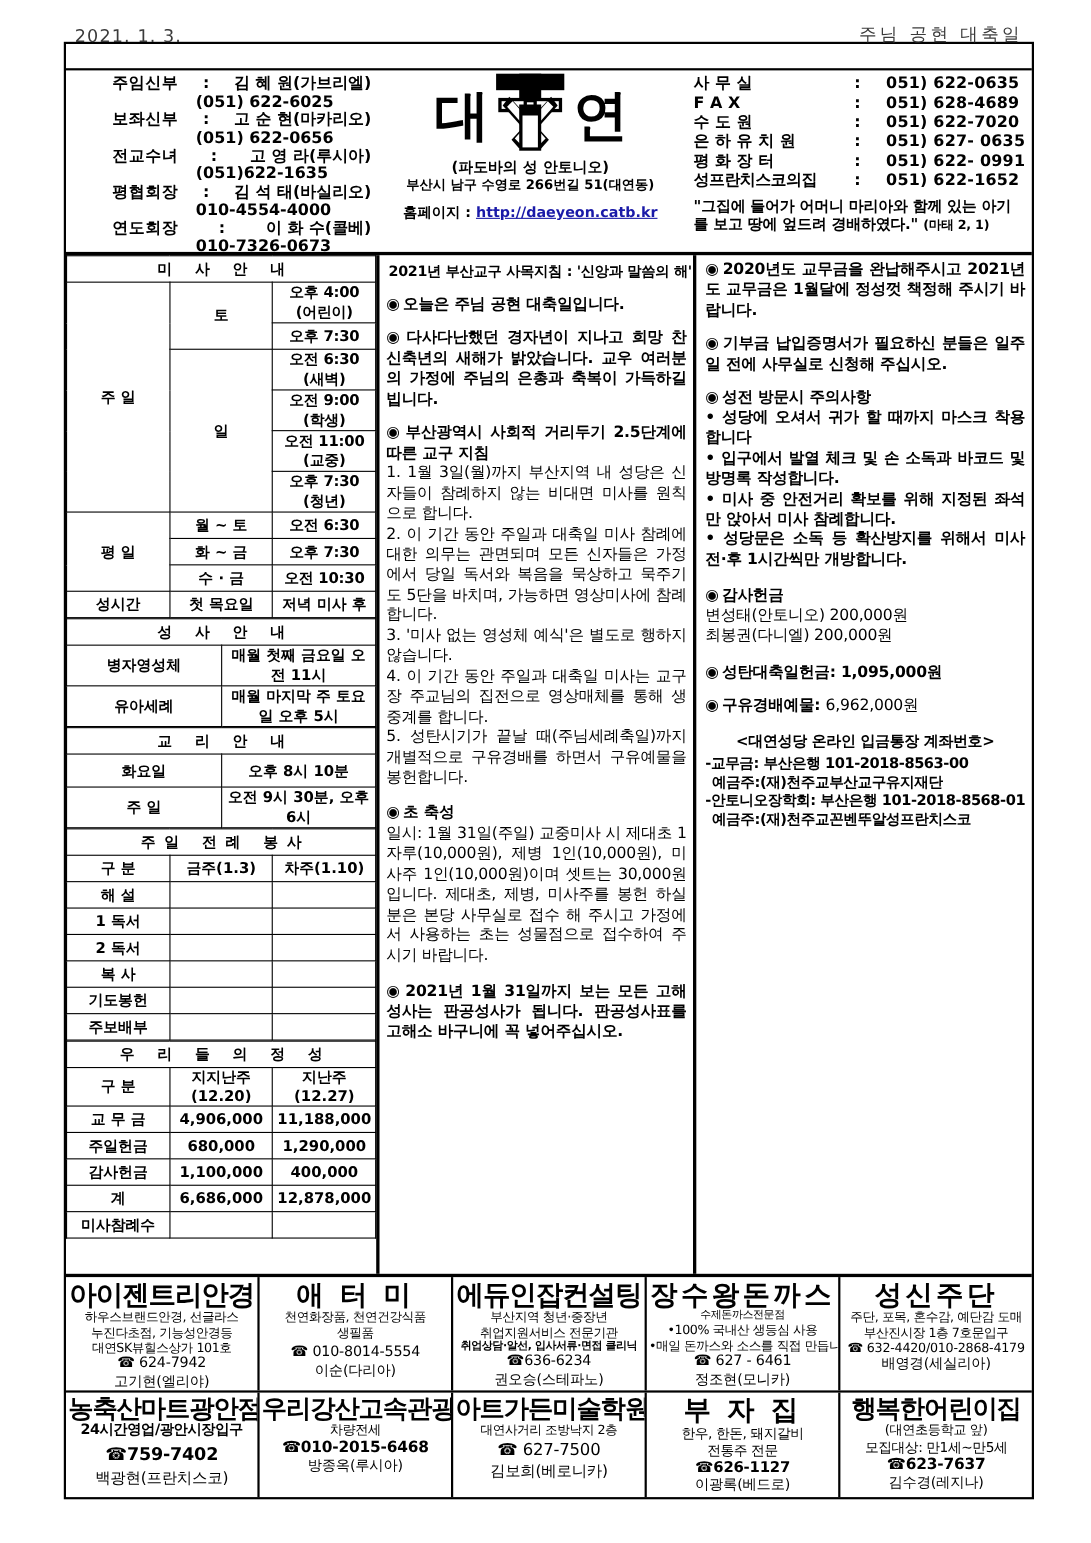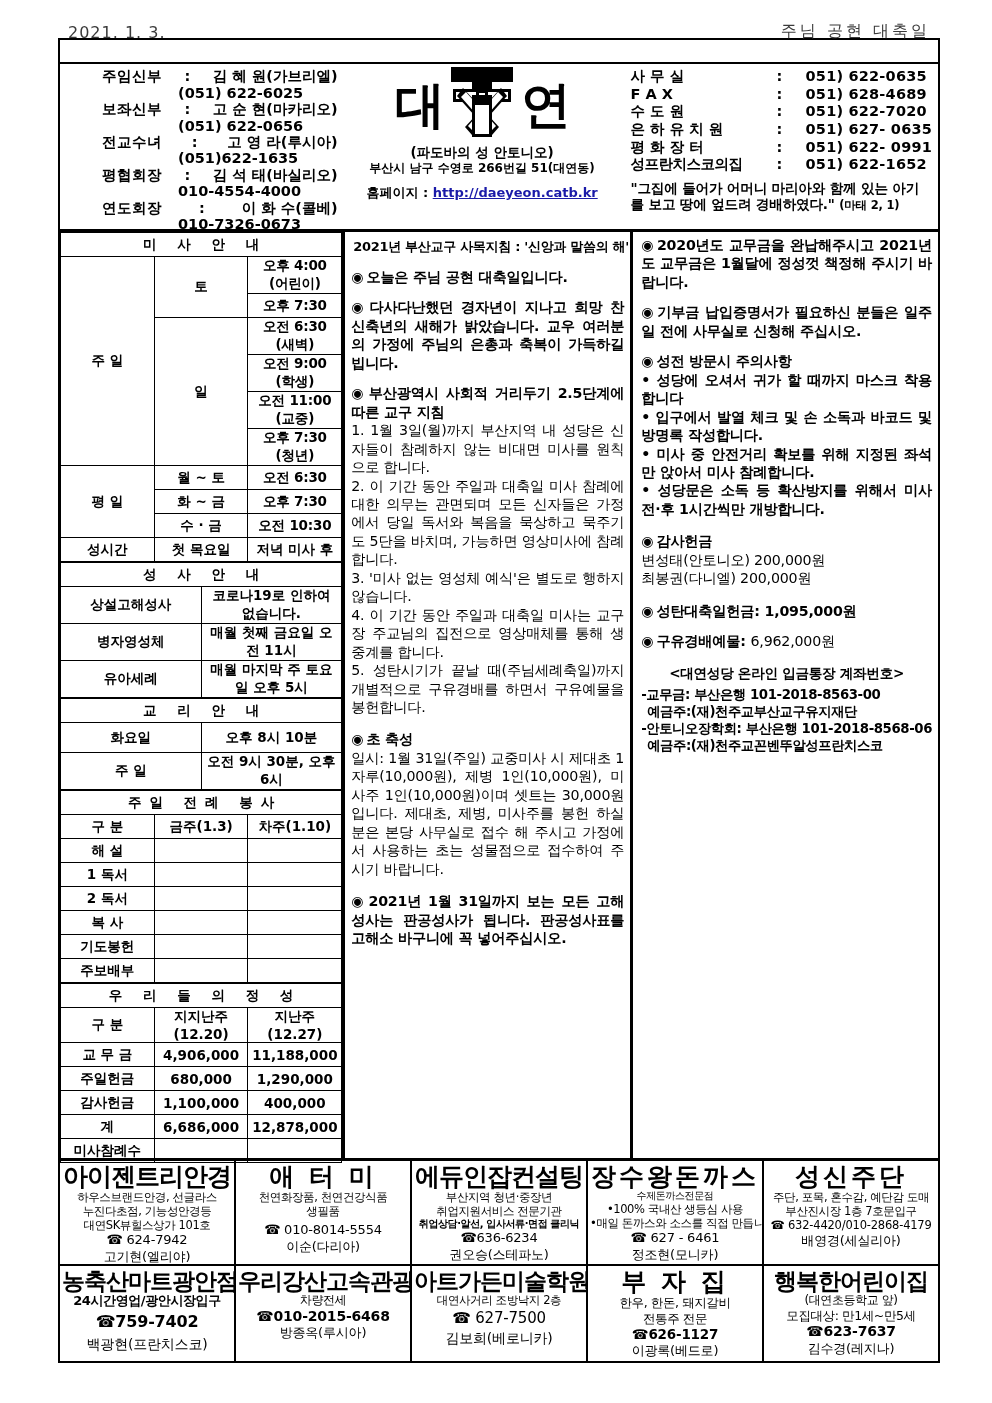--- a/index.html
+++ b/index.html
@@ -467,24 +467,20 @@
           </tr>
         </tbody>
           </table>
 
         <table class="t">
           <tbody>
               <tr>
                 <td class="section-head" colspan="2">성 사 안 내</td>
               </tr>
           <tr>
-            <td style="width:103px">상설고해성사</td>
-            <td class="l">코로나19로 인하여 없습니다.</td>
-          </tr>
-          <tr>
             <td>병자영성체</td>
             <td class="l">매월 첫째 금요일 오전 11시</td>
           </tr>
           <tr>
             <td>유아세례</td>
             <td class="l">매월 마지막 주 토요일  오후 5시</td>
           </tr>
         </tbody>
           </table>
 
@@ -653,21 +649,21 @@
         </div>
 
         <div class="note bold">
           <span class="bullet">◉</span><span>구유경배예물:</span>
           <span style="font-weight:normal">6,962,000원</span>
         </div>
 
         <div class="acct-title">&lt;대연성당 온라인 입금통장 계좌번호&gt;</div>
         <div class="acct-line">-교무금: 부산은행 101-2018-8563-00</div>
         <div class="acct-line indent">예금주:(재)천주교부산교구유지재단</div>
-        <div class="acct-line">-안토니오장학회: 부산은행 101-2018-8568-06</div>
+        <div class="acct-line">-안토니오장학회: 부산은행 101-2018-8568-01</div>
         <div class="acct-line indent">예금주:(재)천주교꼰벤뚜알성프란치스코</div>
       </div>
     </div>
 
     <div class="ads">
       <div class="ad-row">
         <div class="ad">
           <div class="ad-title">아이젠트리안경</div>
           <div class="ad-line">하우스브랜드안경, 선글라스</div>
           <div class="ad-line">누진다초점, 기능성안경등</div>

